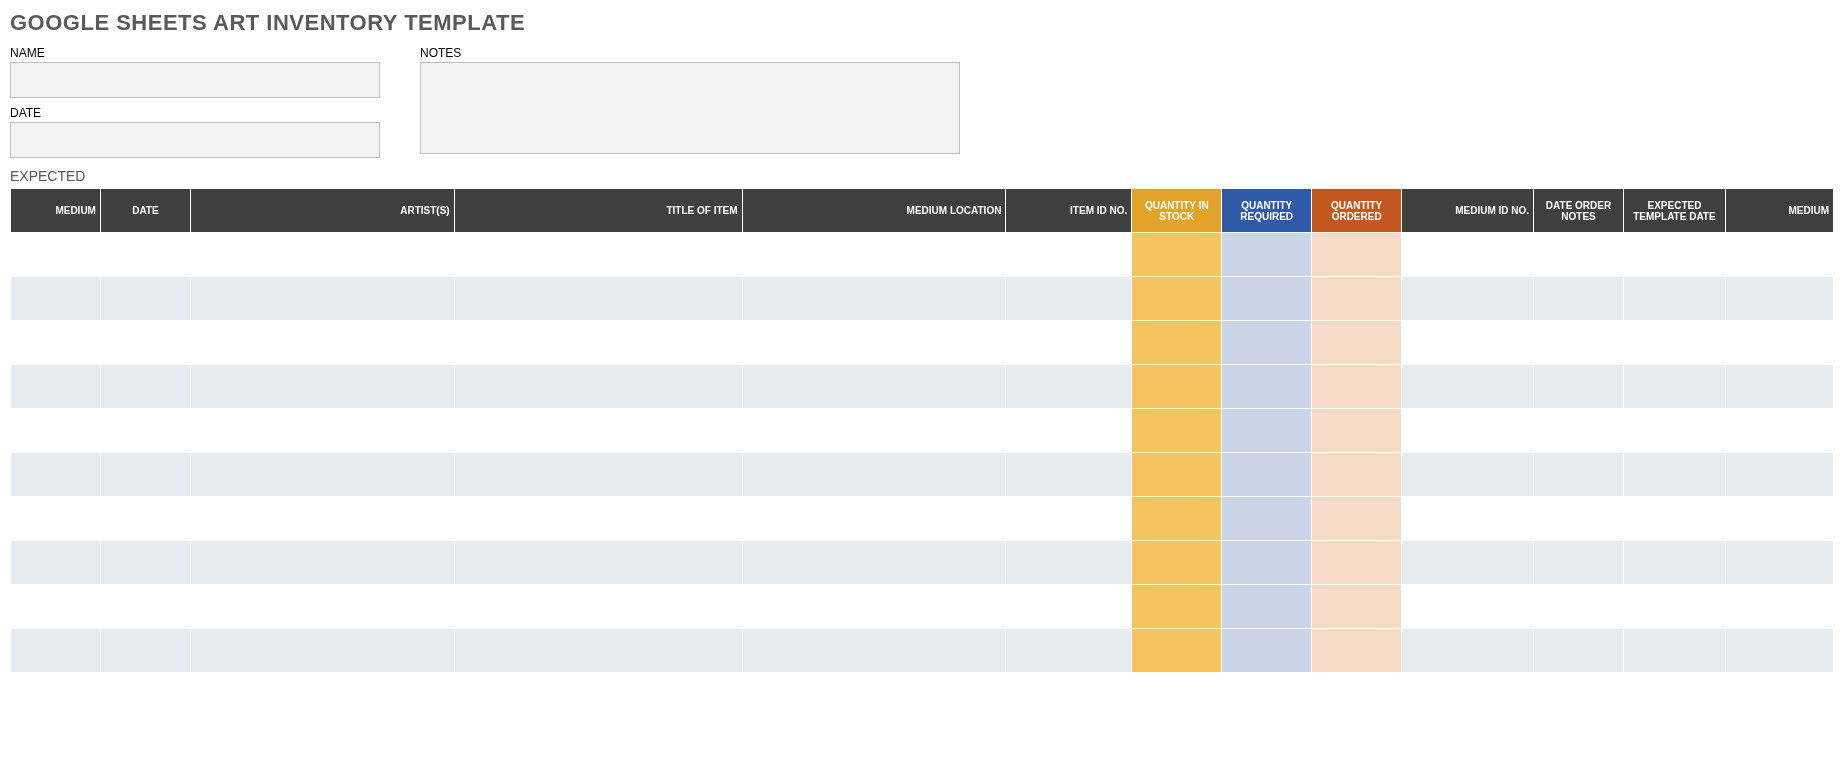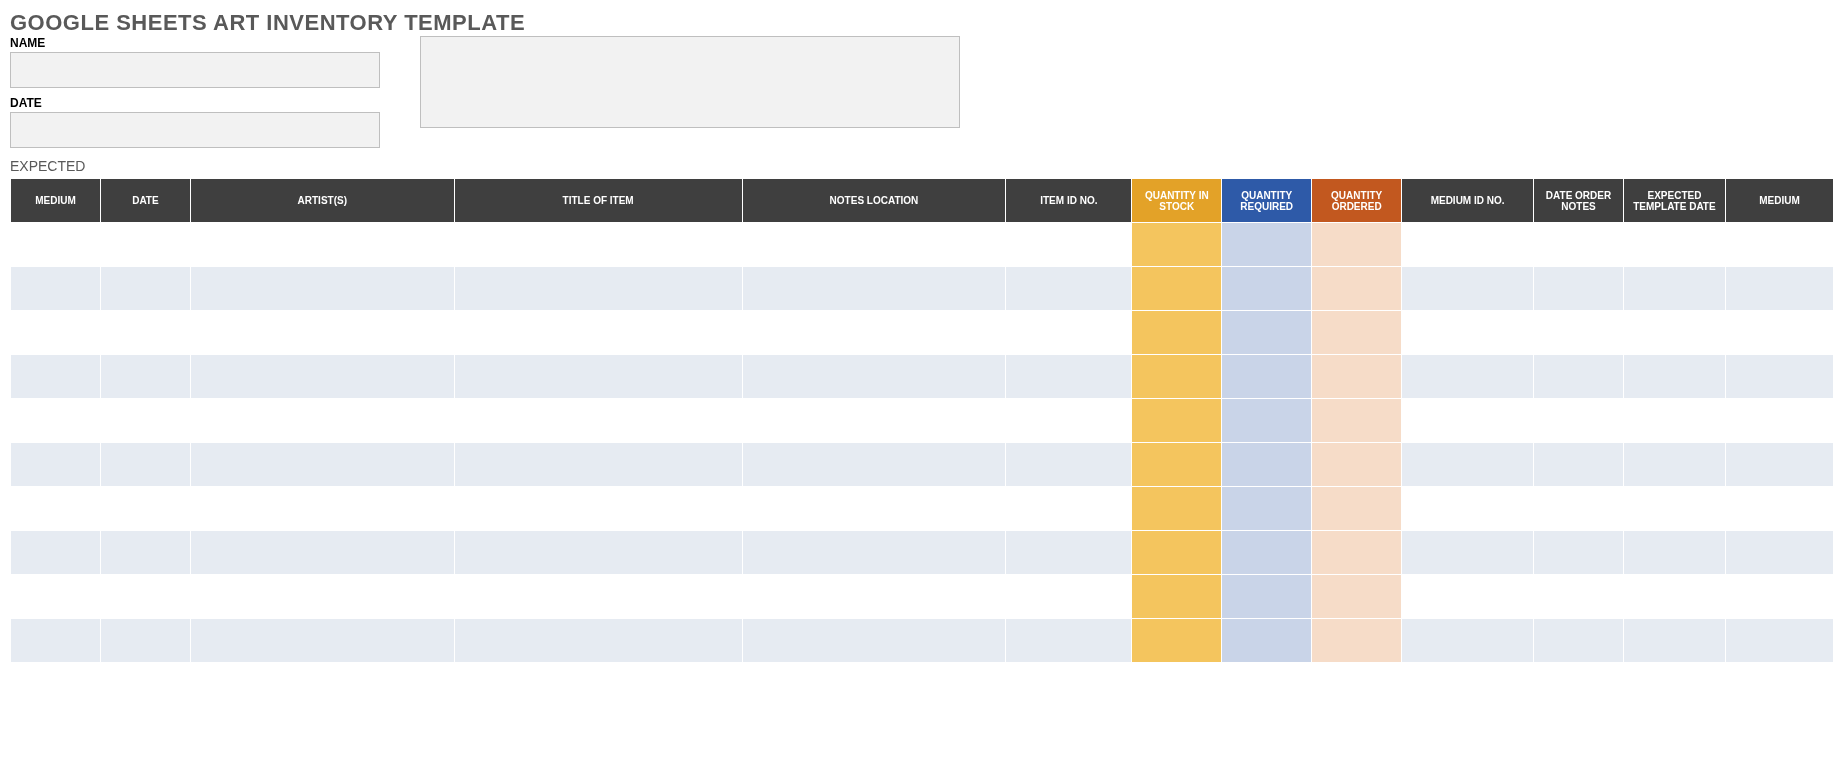--- a/index.html
+++ b/index.html
@@ -10,34 +10,34 @@
     body {
       font-family: Arial, Helvetica, sans-serif;
       background: #ffffff;
       padding: 10px;
     }
     .title {
       font-size: 22px;
       font-weight: bold;
       color: #595959;
       letter-spacing: 0.5px;
-      margin-bottom: 0;
+      margin-bottom: 10px;
     }
     .form-row {
       display: flex;
       gap: 40px;
       margin-bottom: 10px;
     }
     .form-col {
       display: flex;
       flex-direction: column;
     }
     .form-label {
       font-size: 12px;
-      font-weight: bold;
+      font-weight: normal;
       color: #000;
       margin-bottom: 2px;
     }
     .form-input {
       background: #f2f2f2;
       border: 1px solid #bfbfbf;
       height: 36px;
       width: 370px;
     }
     .form-textarea {
@@ -57,21 +57,21 @@
       border-collapse: collapse;
       width: 100%;
       table-layout: fixed;
     }
     .inventory-table th {
       background: #3f3f3f;
       color: #ffffff;
       font-size: 10px;
       font-weight: bold;
       padding: 6px 4px;
-      text-align: center;
+      text-align: right;
       border: 1px solid #ffffff;
       height: 44px;
       vertical-align: middle;
     }
     .inventory-table th.center {
       text-align: center;
     }
     .inventory-table td {
       border: 1px solid #ffffff;
       height: 44px;
@@ -115,20 +115,21 @@
     <div>
       <div class="form-label">NAME</div>
       <input class="form-input" value="" style="">
     </div>
     <div style="margin-top:8px;">
       <div class="form-label">DATE</div>
       <input class="form-input" value="" style="">
     </div>
   </div>
   <div class="form-col">
+    <div class="form-label">NOTES</div>
     <textarea class="form-textarea" style=""></textarea>
   </div>
 </div>
 
 <div class="section-label">EXPECTED</div>
 
 <table class="inventory-table">
   <colgroup>
     <col class="col-medium">
       <col class="col-date">
@@ -143,21 +144,21 @@
       <col class="col-dateorder">
       <col class="col-expected">
       <col class="col-carrier">
   </colgroup>
   <thead>
     <tr>
       <th>MEDIUM</th>
       <th class="center">DATE</th>
       <th>ARTIST(S)</th>
       <th>TITLE OF ITEM</th>
-      <th>NOTES LOCATION</th>
+      <th>MEDIUM LOCATION</th>
       <th>ITEM ID NO.</th>
       <th class="th-qty-stock center">QUANTITY IN STOCK</th>
       <th class="th-qty-required center">QUANTITY REQUIRED</th>
       <th class="th-qty-ordered center">QUANTITY ORDERED</th>
       <th>MEDIUM ID NO.</th>
       <th class="center">DATE ORDER NOTES</th>
       <th class="center">EXPECTED TEMPLATE DATE</th>
       <th>MEDIUM</th>
     </tr>
   </thead>

